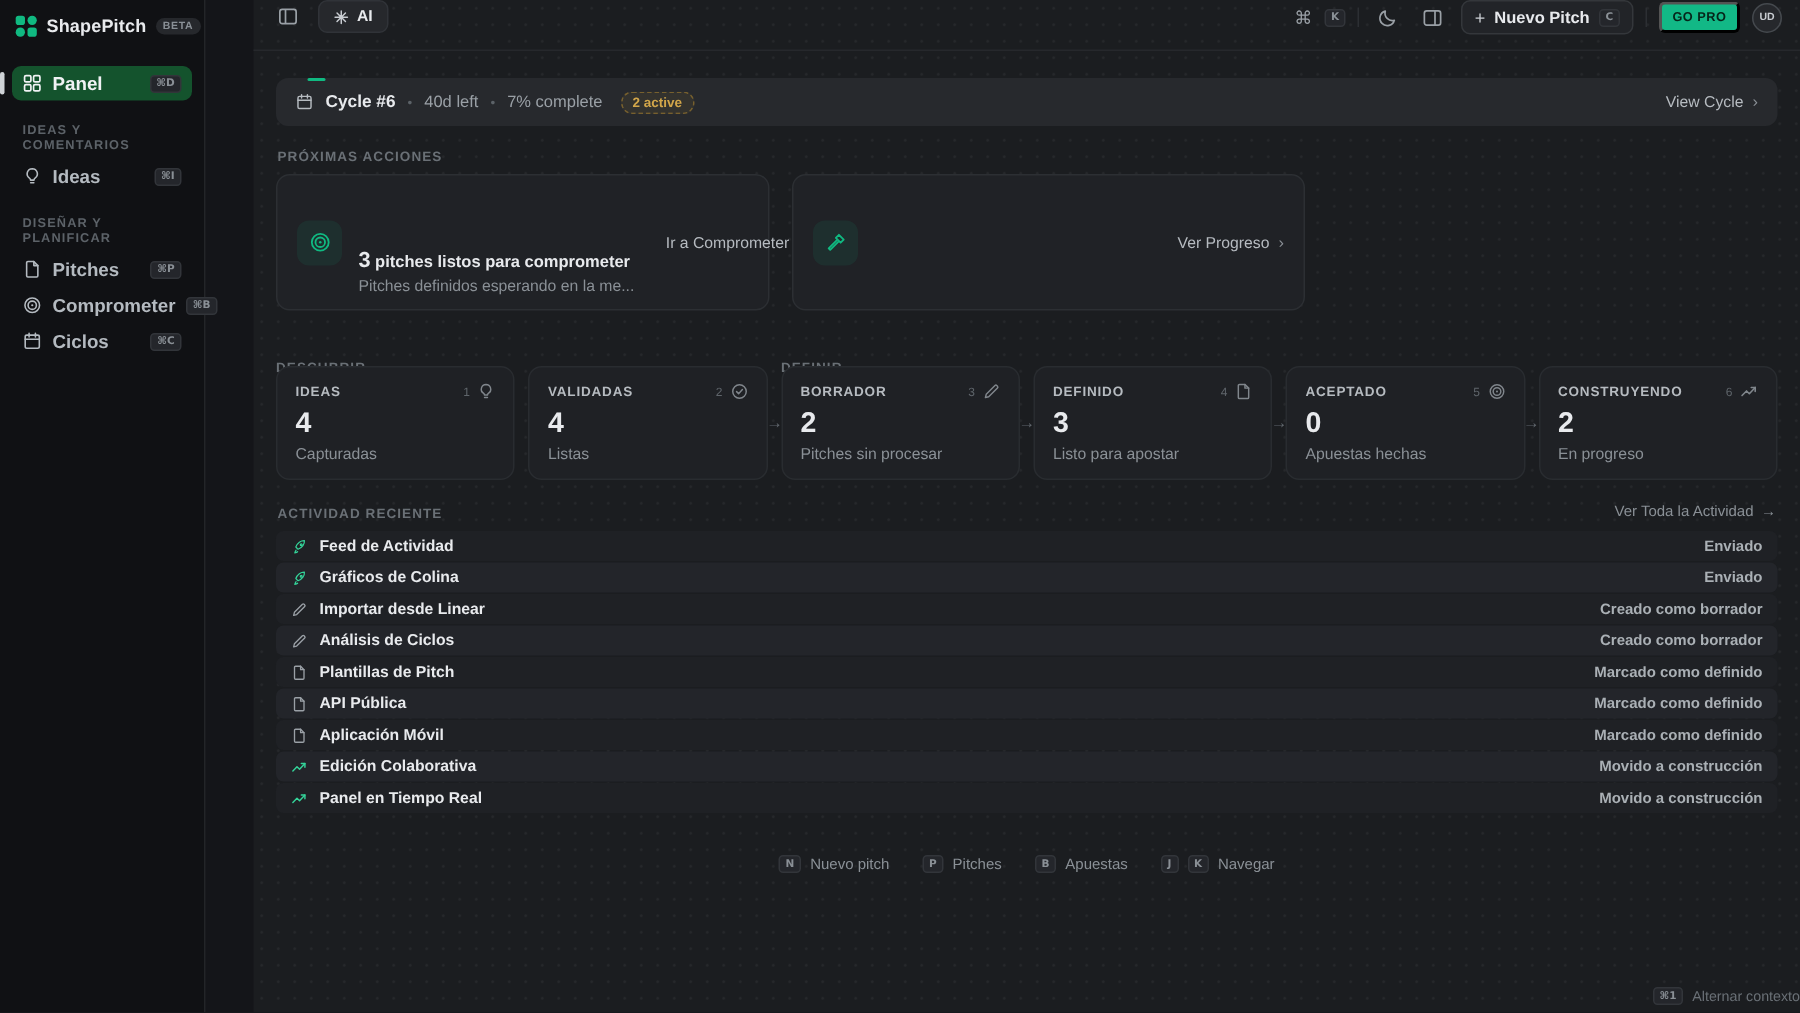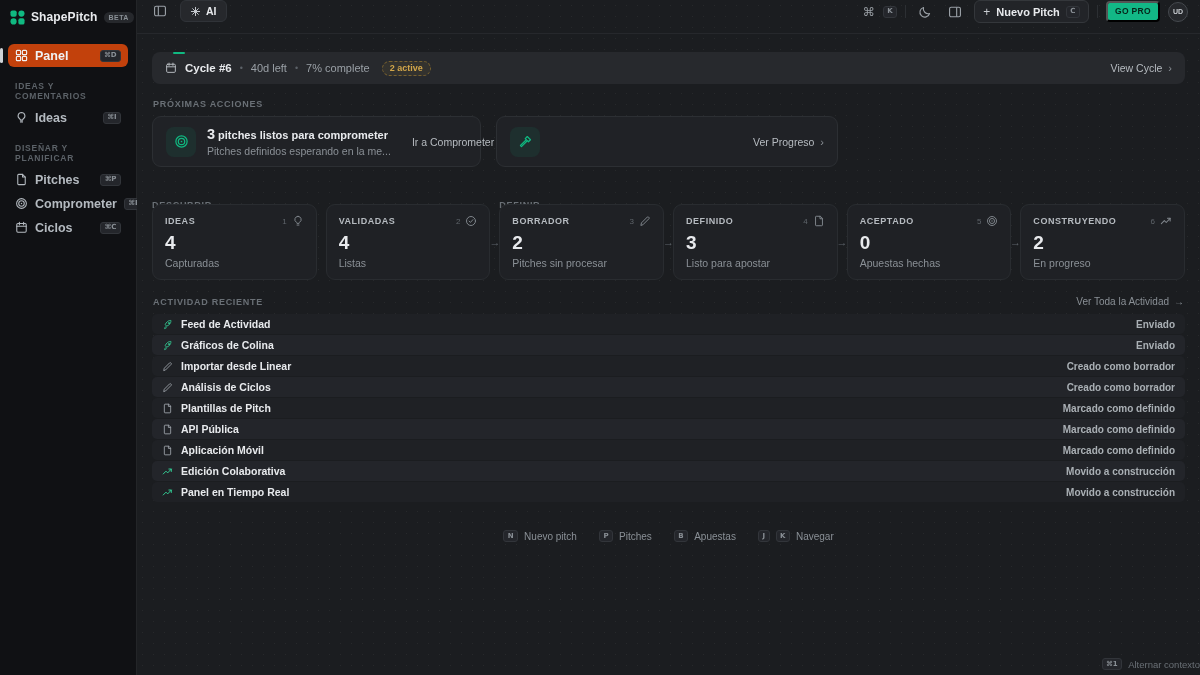--- a/index.html
+++ b/index.html
@@ -2,32 +2,32 @@
 <html><head>
 <meta charset="utf-8">
 <style>
   * { box-sizing: border-box; }
   body {
     margin: 0; width: 1200px; height: 675px; overflow: hidden;
     background: #141519; color: #e8eaed;
     font-family: "Liberation Sans", "DejaVu Sans", sans-serif;
     -webkit-font-smoothing: antialiased;
   }
-  .app { display: flex; width: 100%; height: 100%; }
+  .app { display: flex; width: 100%; height: 100%; gap: 32px; }
 
   
   .sidebar { width: 137px; flex-shrink: 0; background: #101114; border-right: 1px solid #232528; display: flex; flex-direction: column; }
   .logo-row { height: 34px; display: flex; align-items: center; gap: 6px; padding: 0 10px; }
   .logo-mark { width: 15px; height: 15px; flex-shrink: 0; }
   .logo-name { font-size: 12px; font-weight: 700; letter-spacing: .01em; }
   .beta-badge { font-size: 7px; font-weight: 700; letter-spacing: .06em; color: #8a9096; background: #26282c; border-radius: 7px; padding: 2px 5px; line-height: 1; }
   .nav { padding-top: 9px; }
   .nav-item { position: relative; display: flex; align-items: center; gap: 7px; height: 23px; margin: 1px 8px; padding: 0 7px; border-radius: 6px; color: #b4bac0; font-size: 12.5px; font-weight: 600; cursor: pointer; }
   .nav-item svg { width: 13px; height: 13px; flex-shrink: 0; }
-  .nav-item.active { background: #c2410c; color: #f0f2f4; }
+  .nav-item.active { background: #14532d; color: #f0f2f4; }
   .nav-item.active::before { content: ""; position: absolute; left: -8px; top: 4px; bottom: 4px; width: 2.5px; background: #cfd3d7; border-radius: 2px; }
   .kbd { margin-left: auto; font-family: "DejaVu Sans", sans-serif; font-size: 7px; font-weight: 600; color: #8a9096; background: #24262b; border: 1px solid #32353a; border-radius: 3px; padding: 1.5px 3.5px; line-height: 1; white-space: nowrap; }
   .nav-section { font-size: 8.5px; font-weight: 700; letter-spacing: .09em; color: #5c6268; margin: 14px 15px 5px; }
 
   
   .main-col { flex: 1; position: relative; background: #1b1d20;
     background-image: radial-gradient(rgba(255,255,255,.05) .8px, transparent 1px);
     background-size: 11px 11px; }
   .topbar { height: 34px; border-bottom: 1px solid #26282c; display: flex; align-items: flex-start; padding: 0 12px; gap: 9px; }
   .icon-btn { width: 22px; height: 22px; display: flex; align-items: center; justify-content: center; color: #9aa0a6; border-radius: 5px; cursor: pointer; }
@@ -57,21 +57,21 @@
 
   .sec-label { font-size: 9px; font-weight: 700; letter-spacing: .08em; color: #6a7076; margin: 15px 1px 7px; }
 
   
   .actions-row { display: flex; gap: 15px; }
   .action-card { display: flex; align-items: center; gap: 11px; background: #202226; border: 1px solid #2c2f33; border-radius: 9px; padding: 9px 13px; cursor: pointer; }
   .action-card.w1 { width: 329px; }
   .action-card.w2 { width: 342px; }
   .tile { width: 30px; height: 30px; border-radius: 8px; background: rgba(16,185,129,.09); color: #10b981; display: flex; align-items: center; justify-content: center; flex-shrink: 0; }
   .tile svg { width: 15px; height: 15px; }
-  .ac-title { font-size: 11px; font-weight: 700; white-space: nowrap; }
+  .ac-title { font-size: 11px; font-weight: 700; white-space: nowrap; margin-top: 40px; }
   .ac-count { font-size: 14.5px; font-weight: 700; margin-right: 3px; }
   .ac-sub { font-size: 10.5px; color: #8a9096; margin-top: 3px; white-space: nowrap; }
   .ac-link { margin-left: auto; display: flex; align-items: center; gap: 6px; font-size: 10.5px; color: #b6bbc0; white-space: nowrap; padding-left: 10px; }
 
   
   .pipe-labels { position: relative; height: 11px; margin-top: 21px; }
   .pipe-label { position: absolute; top: 12px; font-size: 9px; font-weight: 700; letter-spacing: .08em; color: #6a7076; }
   .pipe-label.g2 { left: calc(33.33% + 3px); }
   .pipe-row { position: relative; display: flex; gap: 9px; margin-top: 5px; }
   .pipe-card { flex: 1; background: #1f2125; border: 1px solid #292c30; border-radius: 9px; padding: 10px 12px 10px; cursor: pointer; }

